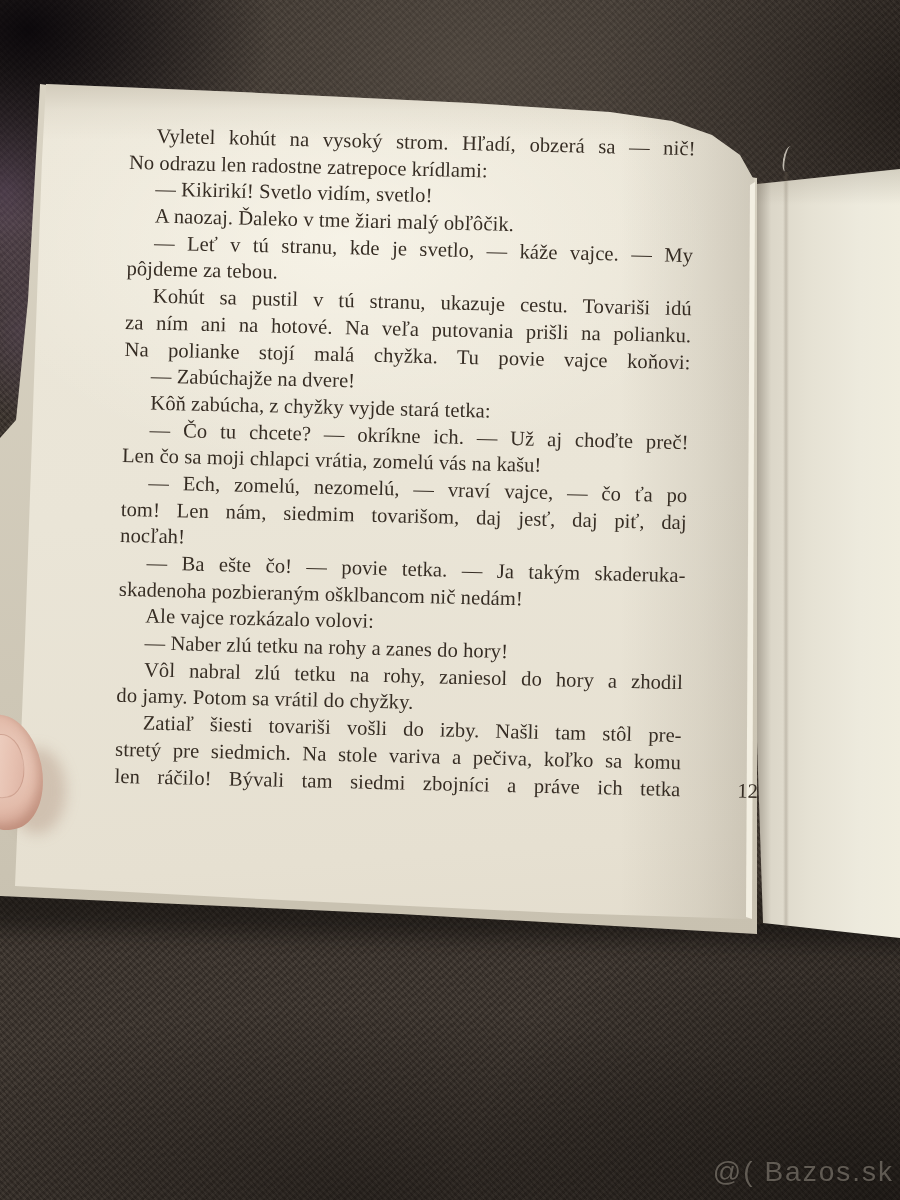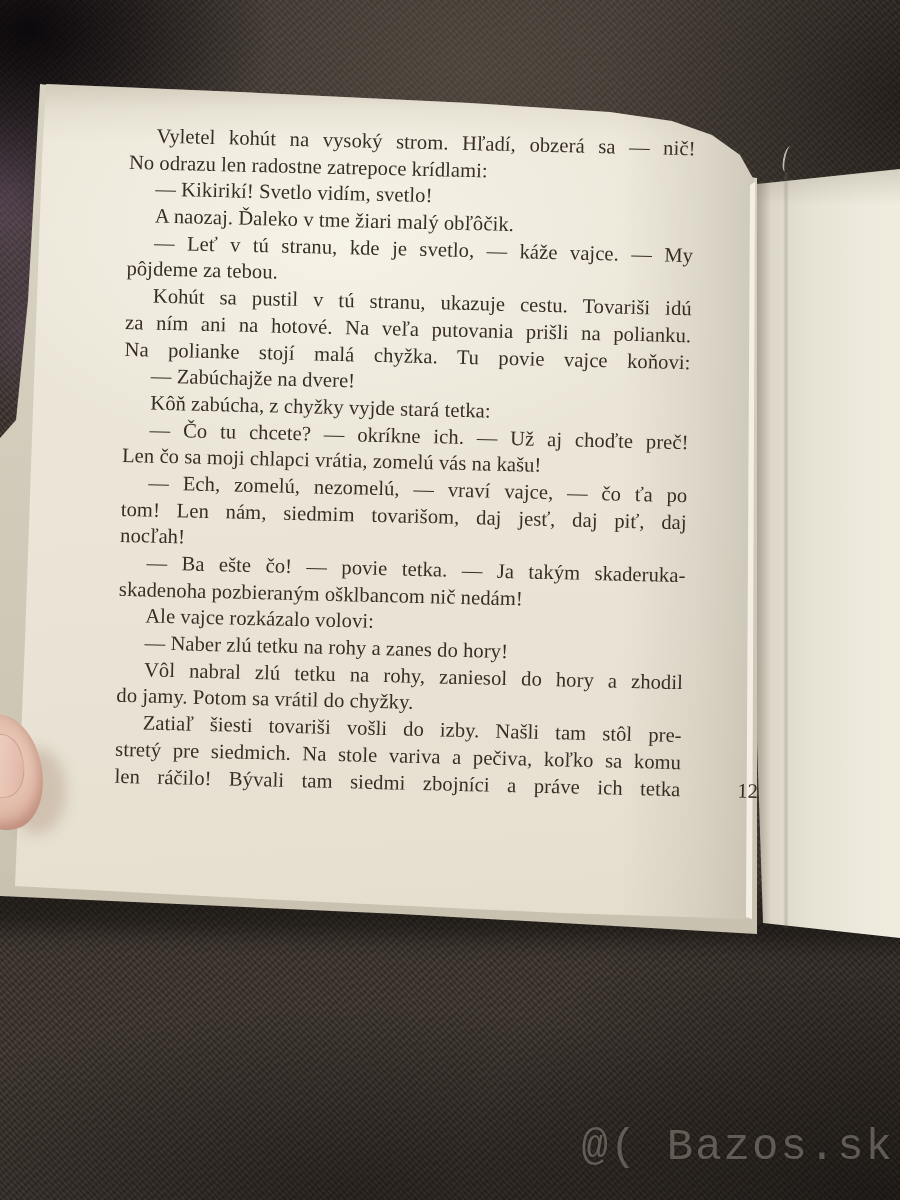--- a/index.html
+++ b/index.html
@@ -66,22 +66,22 @@
     background:rgba(150,110,90,0.28);filter:blur(7px);}
   .finger{left:-34px;top:714px;width:76px;height:116px;border-radius:46% 54% 52% 48%;
     transform:rotate(-10deg);
     background:radial-gradient(circle at 42% 42%,#eed3c5 0%,#e3bcab 55%,#d2a291 85%,#c4907e 100%);
     box-shadow:inset -4px -6px 10px rgba(170,120,100,0.45);}
   .fingernail{left:-20px;top:734px;width:44px;height:64px;border-radius:42% 46% 48% 44%;
     transform:rotate(-8deg);border:1.5px solid rgba(190,140,122,0.55);
     background:linear-gradient(105deg,#f2d8ca 10%,#e6c0b0 70%,#dcb2a2 100%);}
 
   
-  .watermark{right:6px;bottom:28px;font-family:Liberation Mono, monospace;
-    font-size:44px;letter-spacing:2px;color:rgba(168,159,148,0.50);
+  .watermark{right:6px;bottom:12px;font-family:Liberation Sans, sans-serif;
+    font-size:28px;letter-spacing:2px;color:rgba(168,159,148,0.50);
     text-shadow:0 0 2px rgba(0,0,0,0.35);white-space:nowrap;}
 </style>
 </head>
 <body>
 
 <div id="photo">
   <div class="fabric"></div>
   <div class="book-shadow"></div>
 
   <div class="right-page"></div>

